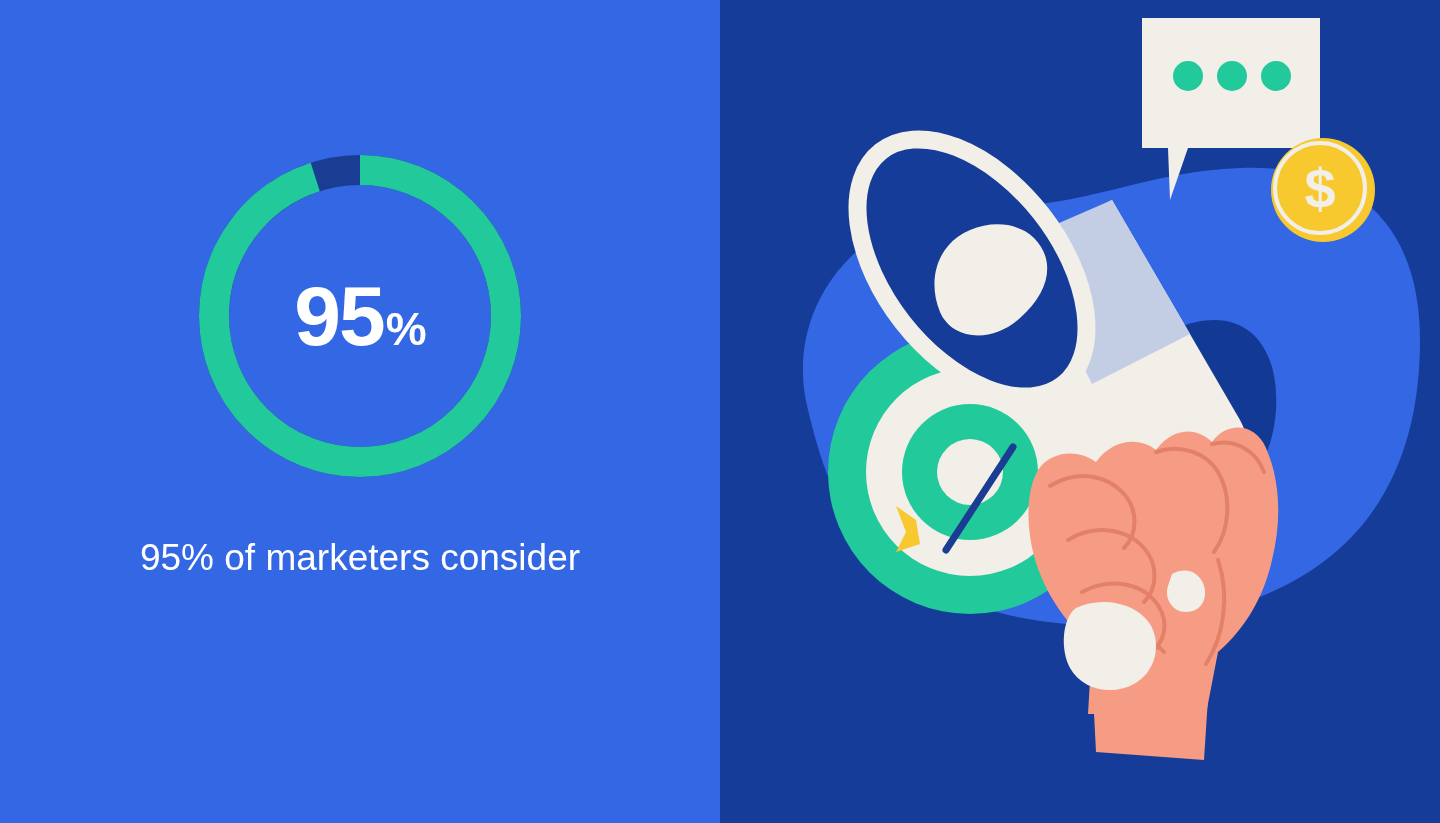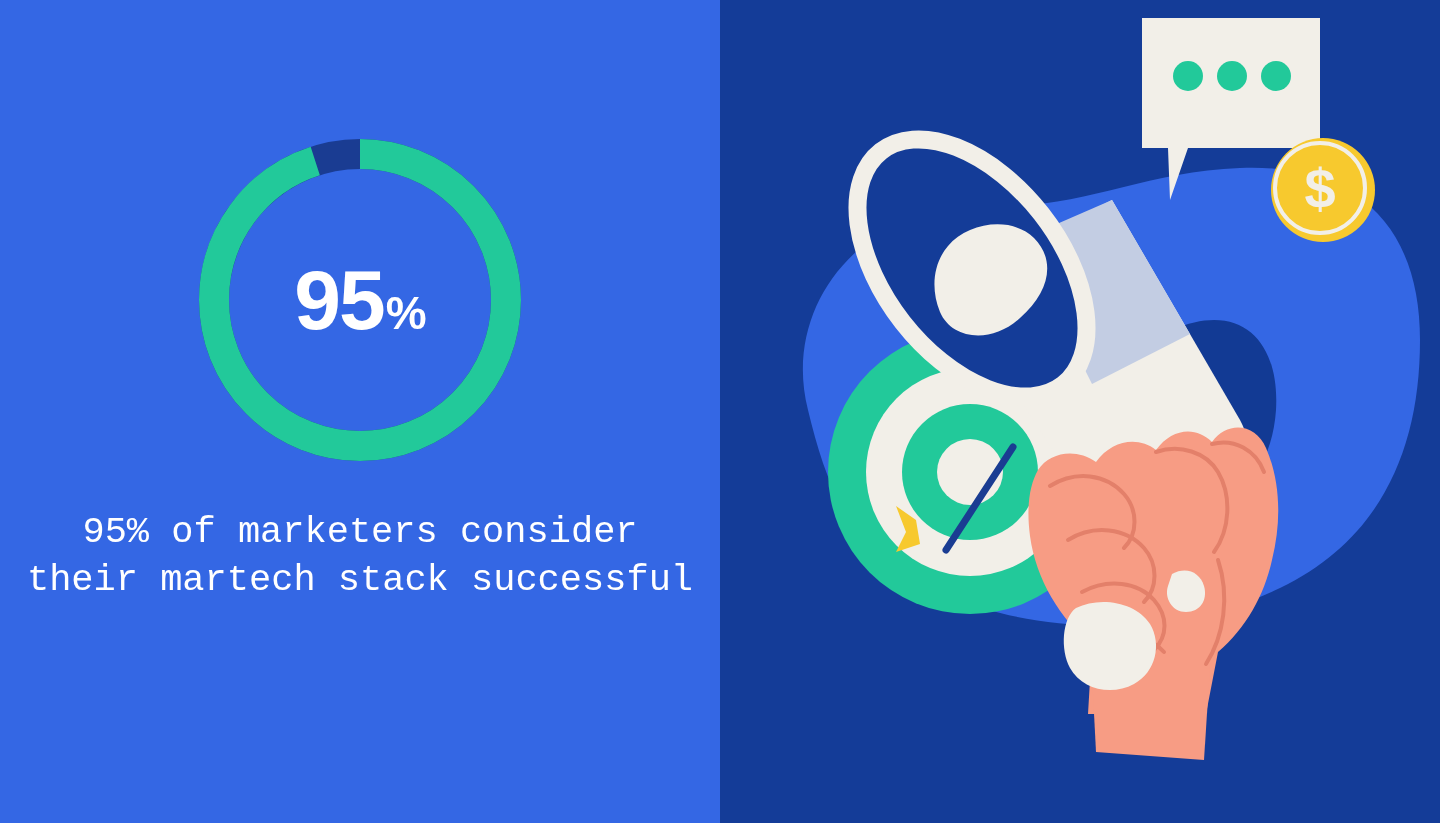--- a/index.html
+++ b/index.html
@@ -15,41 +15,41 @@
     background:#3467E4;
   }
   .panel-right{
     position:absolute;left:720px;top:0;width:720px;height:823px;
     background:#143C98;
     overflow:hidden;
   }
 
   
   .donut-wrap{
-    position:absolute;left:192px;top:132px;width:336px;height:336px;
+    position:absolute;left:192px;top:148px;width:336px;height:336px;
   }
   .donut-wrap svg{display:block;}
   .donut-center{
     position:absolute;left:0;top:0;width:336px;height:336px;
     display:flex;align-items:center;justify-content:center;
     pointer-events:none;
   }
   .donut-value{
     color:#FFFFFF;font-weight:bold;font-size:84px;letter-spacing:-2px;
     line-height:1;display:flex;align-items:baseline;
   }
   .donut-unit{
     font-size:46px;font-weight:bold;letter-spacing:-1px;margin-left:2px;
   }
 
   
   .caption{
-    position:absolute;left:0;top:508px;width:720px;
+    position:absolute;left:0;top:534px;width:720px;
     text-align:center;color:#FFFFFF;
-    font-size:37px;line-height:48px;font-weight:normal;font-family:Liberation Mono, monospace;
+    font-size:37px;line-height:48px;font-weight:normal;
   }
   .caption .line{display:block;}
 
   
   .logo{
     position:absolute;right:72px;bottom:46px;
     display:flex;align-items:center;color:#FFFFFF;
     font-size:36px;letter-spacing:-0.4px;
   }
   .logo-mark{
@@ -79,21 +79,20 @@
       <div class="donut-center">
         <span class="donut-value">
           <span>95</span>
             <span class="donut-unit">%</span>
         </span>
       </div>
     </div>
 
     <div class="caption">
       <span class="line">95% of marketers consider</span>
-      <span class="line">their martech stack successful</span>
     </div>
 
   </div>
 
   <div class="panel-right">
 
     <div class="illus">
       <svg width="720" height="823" viewBox="0 0 720 823" aria-hidden="true">
 
         <g>

